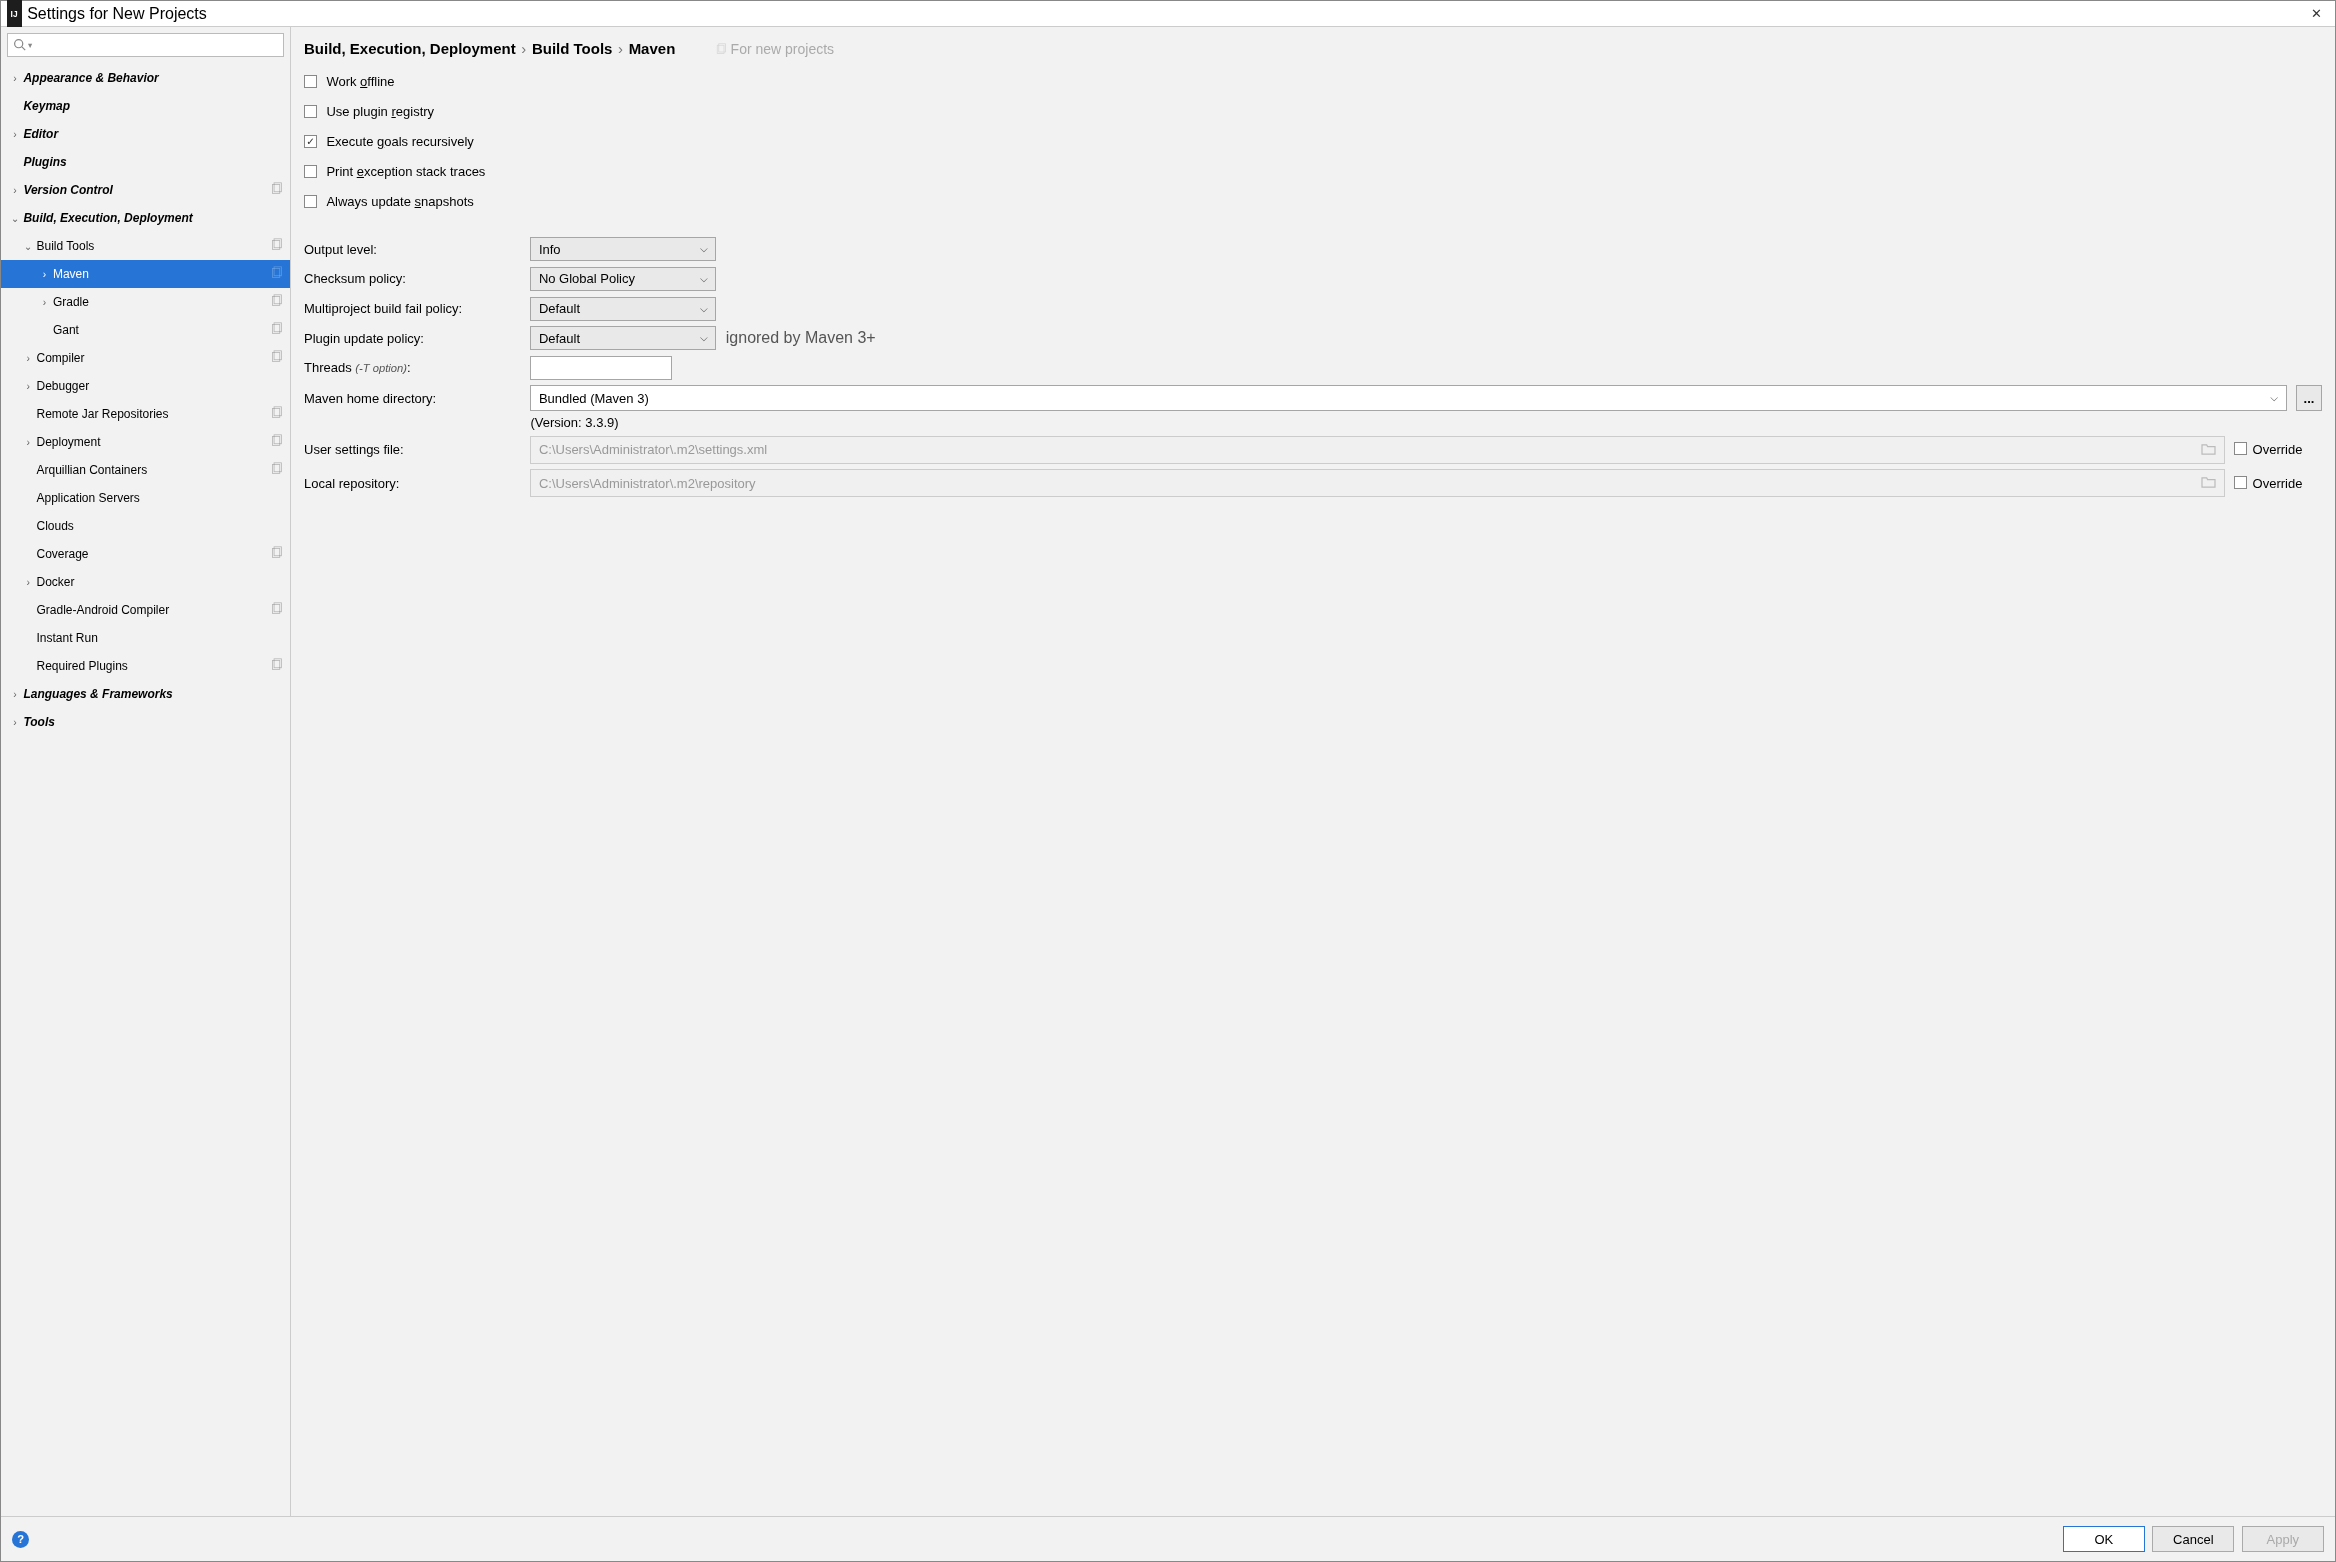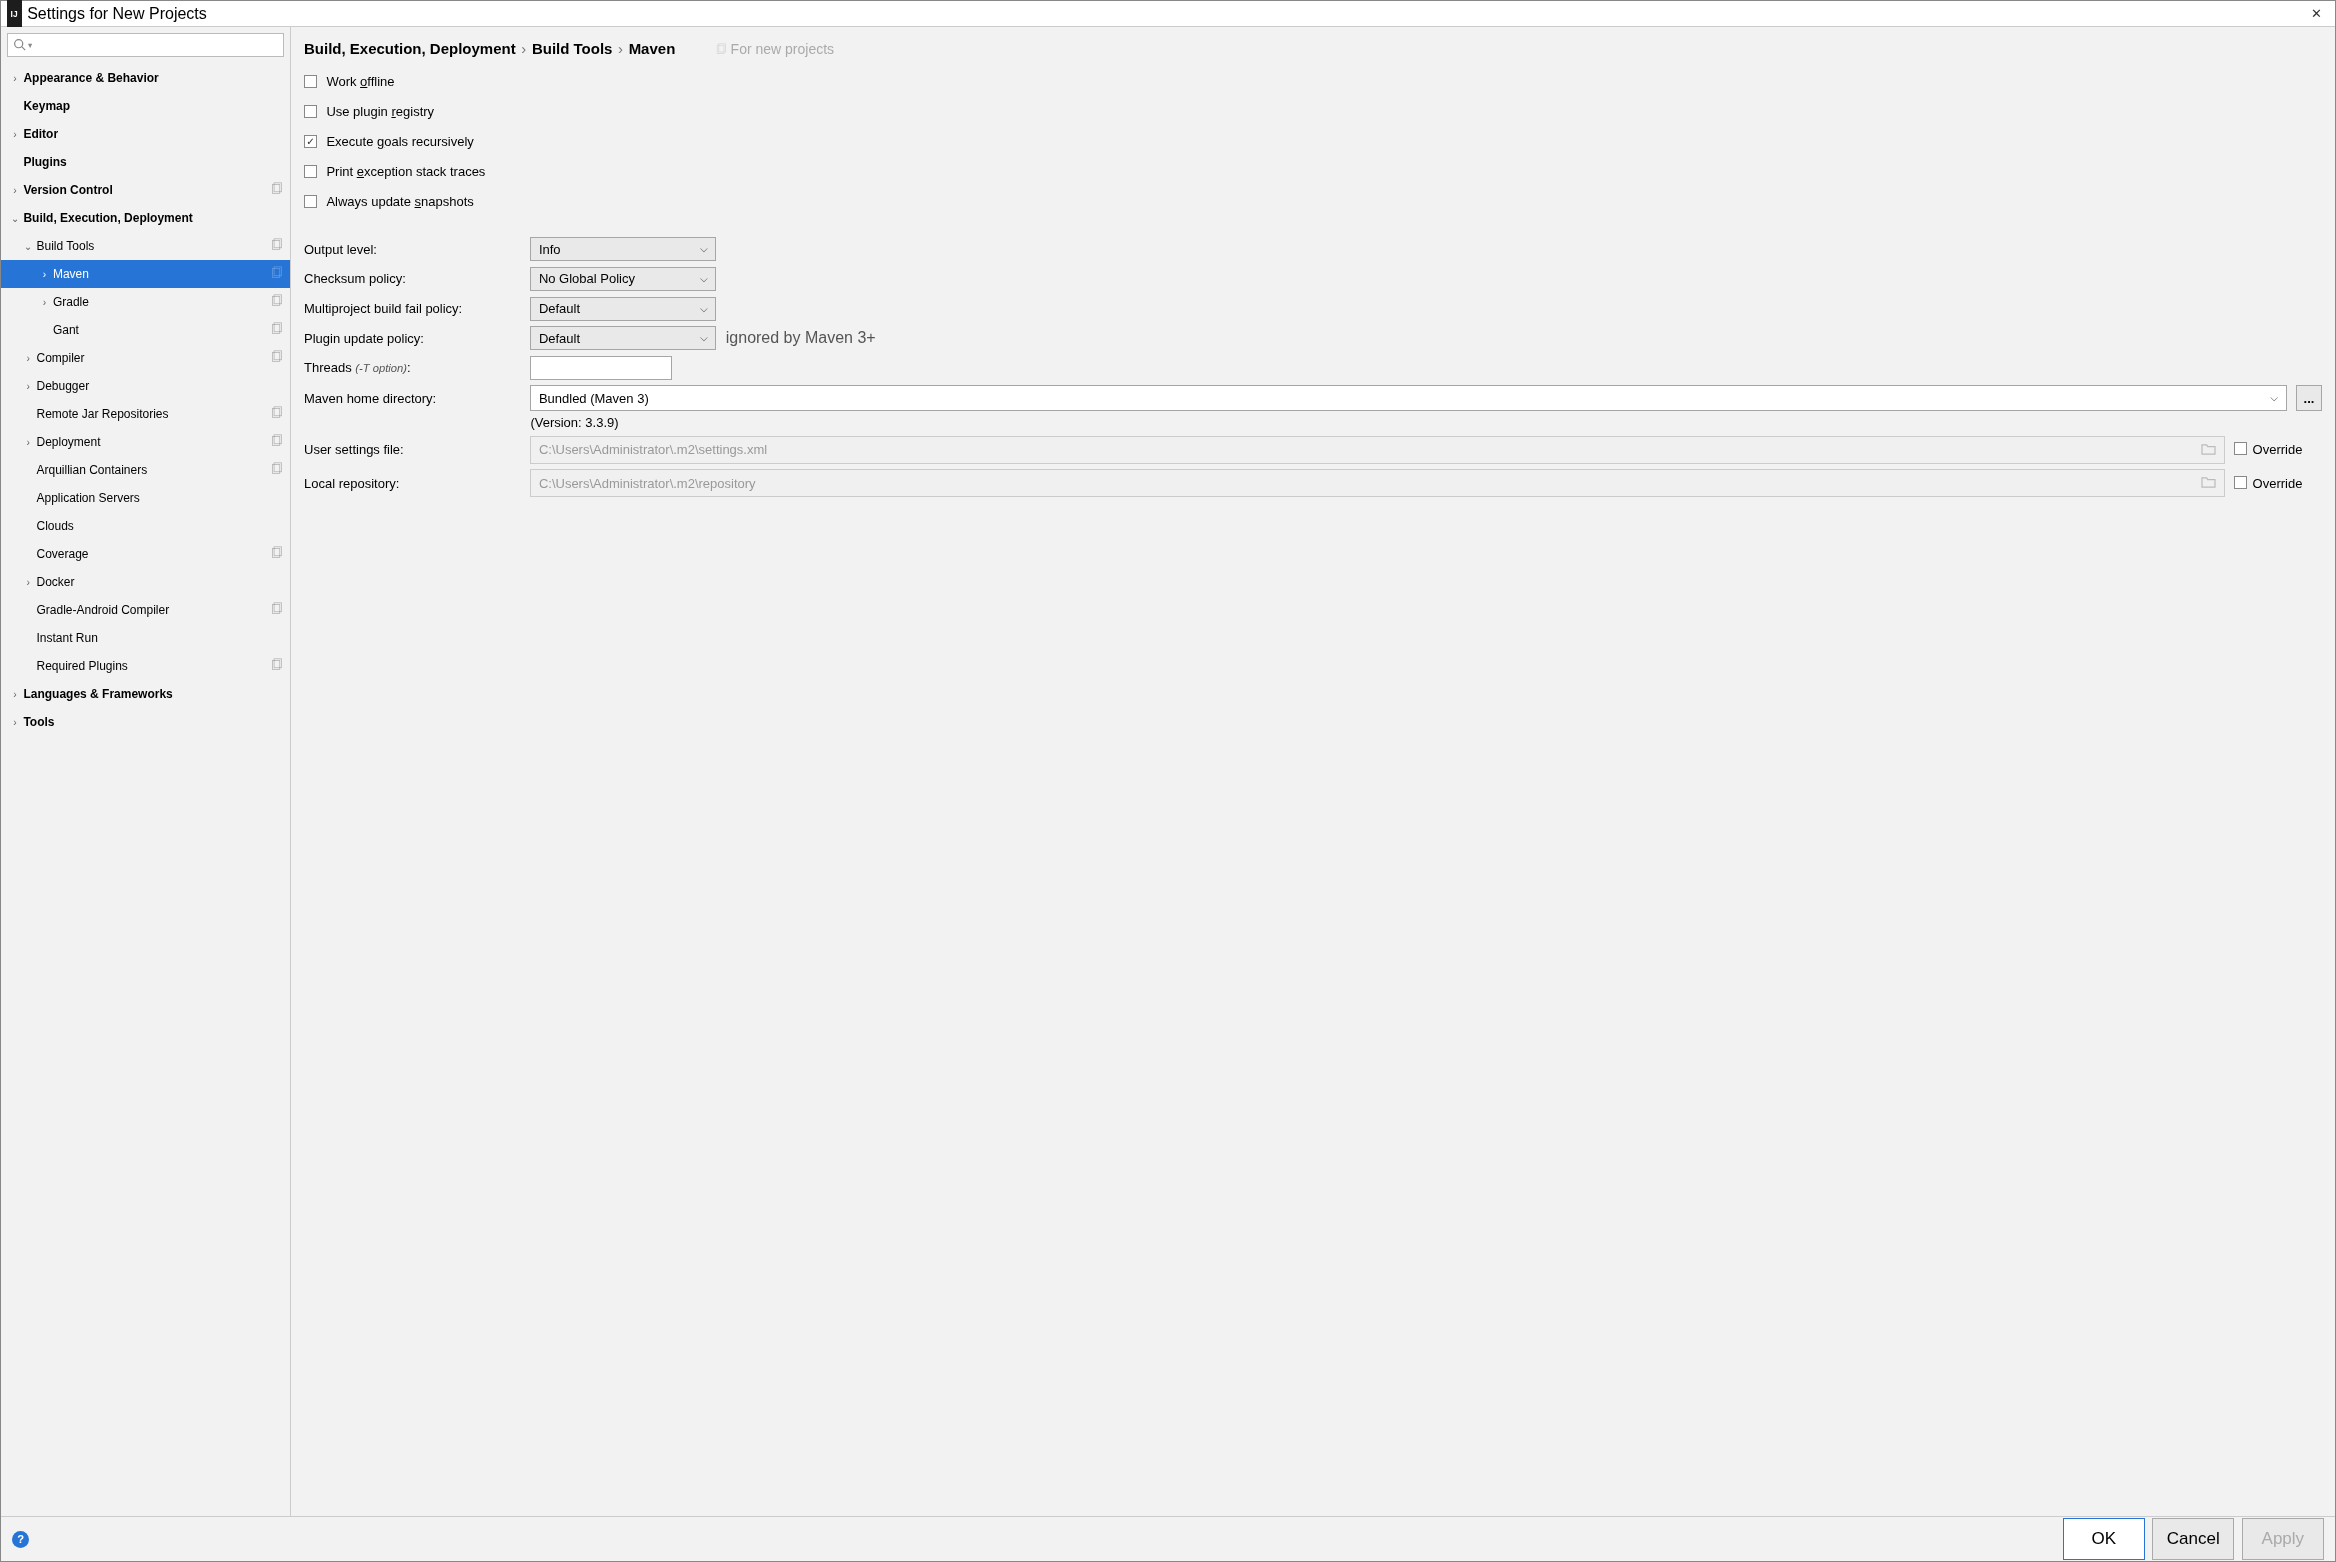--- a/index.html
+++ b/index.html
@@ -102,21 +102,21 @@
   }
   .tree-item .arrow {
     width: 13px;
     text-align: center;
     color: #666;
     font-size: 10.3px;
     margin-right: 1.9px;
   }
   .tree-item .arrow.blank { color: transparent; }
   .tree-item .label { flex: 1; white-space: nowrap; }
-  .tree-item.bold .label { font-weight: 600; }
+  .tree-item.bold .label { font-weight: 600; font-style: italic; }
   .tree-item.selected {
     background: #2675d6;
     color: #fff;
   }
   .tree-item.selected .arrow { color: #fff; }
   .tree-item .copy-ico {
     width: 13px; height: 13px;
     margin-left: 3.7px;
     opacity: 0.5;
   }
@@ -282,29 +282,29 @@
     background: #2675d6;
     color: #fff;
     font-size: 11.2px;
     font-weight: bold;
     display: inline-flex;
     align-items: center;
     justify-content: center;
   }
   .footer .spacer { flex: 1; }
   .btn {
-    height: 42px;
+    height: 26px;
     min-width: 82px;
     border: 0.9px solid #aaa;
     background: #e9e9e9;
     margin-left: 7.5px;
     display: inline-flex;
     align-items: center;
     justify-content: center;
-    font-size: 17px;
+    font-size: 13px;
     cursor: pointer;
   }
   .btn.primary {
     border: 1.9px solid #2675d6;
     background: #fff;
   }
   .btn.disabled {
     color: #aaa;
     cursor: default;
   }

